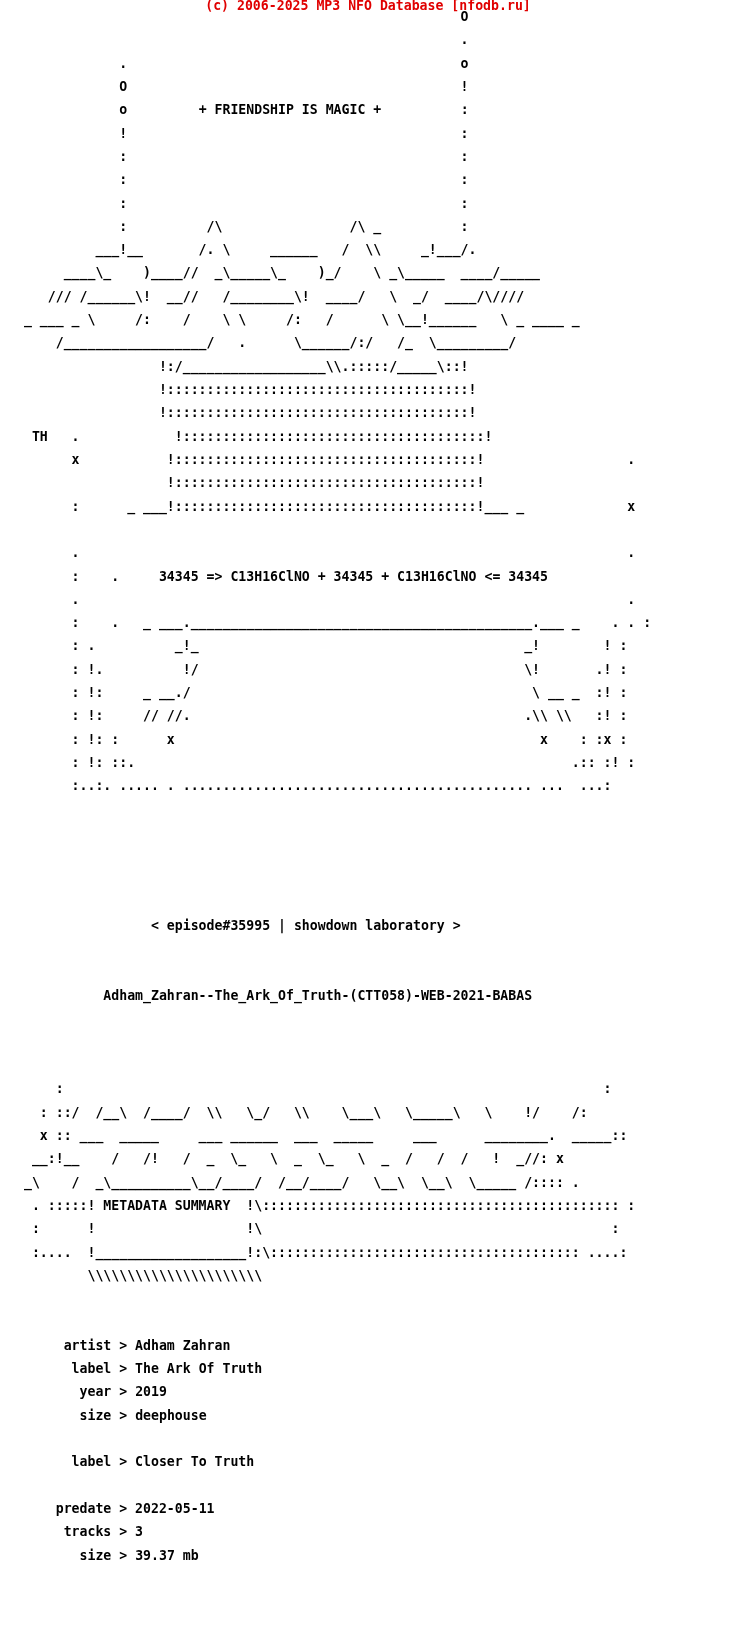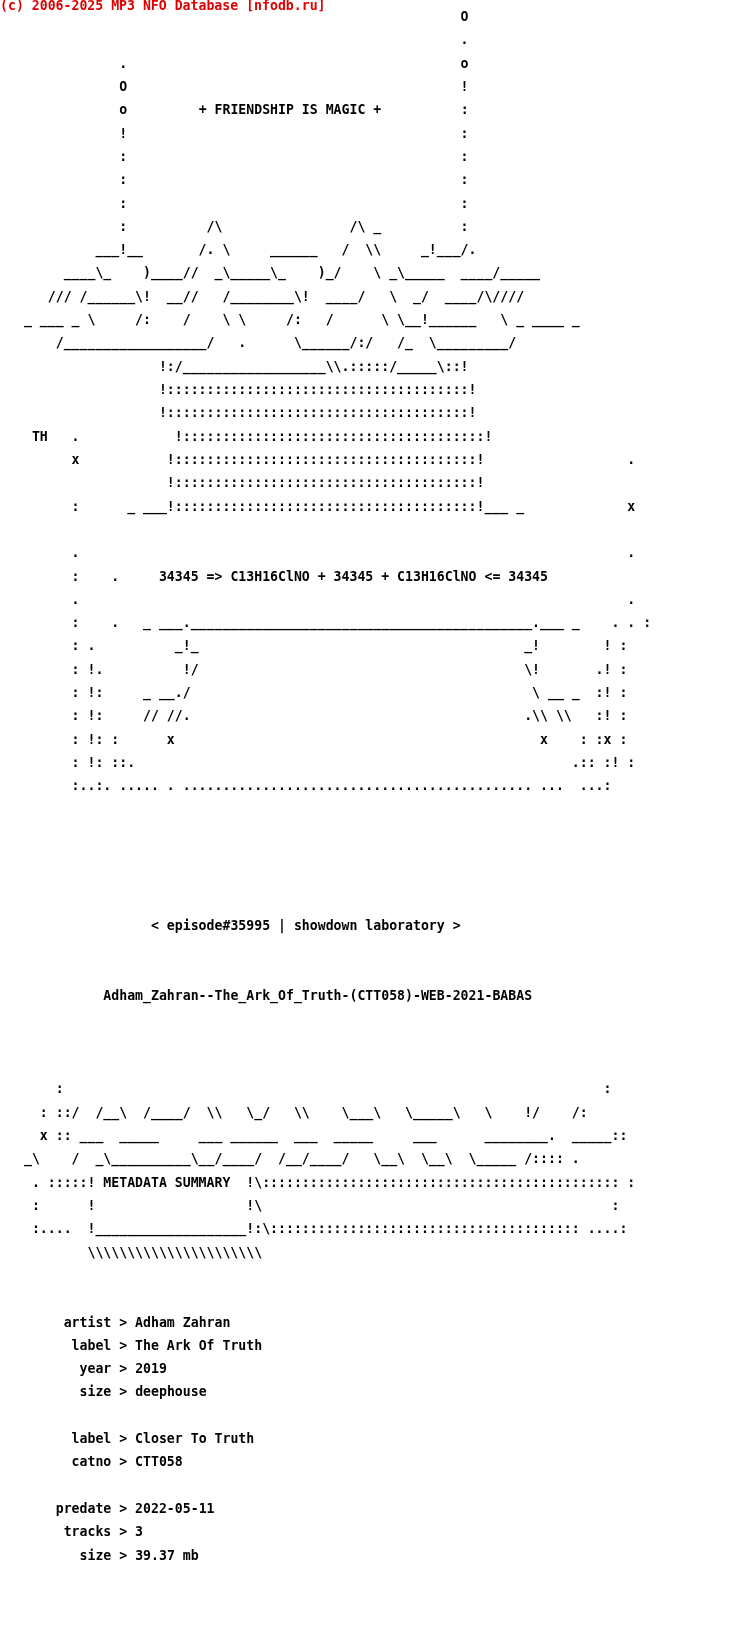--- a/index.html
+++ b/index.html
@@ -1,18 +1,18 @@
 <!DOCTYPE html>
 <html><head>
 <meta charset="utf-8">
 <style>
   html, body { margin: 0; padding: 0; background: #ffffff; }
   body { width: 736px; height: 1632px; overflow: hidden; position: relative; }
   .nfo-header {
-    position: absolute; top: -1px; left: 0; width: 736px; text-align: left;
+    position: absolute; top: -1px; left: 0; width: 736px; text-align: center;
     font-family: "DejaVu Sans Mono", "Liberation Mono", monospace;
     font-size: 13.2px; line-height: 13px; font-weight: bold; color: #e00000;
     white-space: pre; margin: 0;
   }
   .nfo-body {
     position: absolute; top: 11px; left: 16px; margin: 0; padding: 0;
     font-family: "DejaVu Sans Mono", "Liberation Mono", monospace;
     font-size: 13.2px; line-height: 11.66px; color: #000000; font-weight: bold;
     white-space: pre; letter-spacing: -0.0px;
   }
@@ -65,34 +65,34 @@
 <span class="nfo-line">                 <span>&lt; episode#35995 | showdown laboratory &gt;</span></span>
 <span class="nfo-line"> </span>
 <span class="nfo-line"> </span>
 <span class="nfo-line">           <span>Adham_Zahran--The_Ark_Of_Truth-(CTT058)-WEB-2021-BABAS</span></span>
 <span class="nfo-line"> </span>
 <span class="nfo-line"> </span>
 <span class="nfo-line"> </span>
 <span class="nfo-line">     :                                                                    :</span>
 <span class="nfo-line">   : ::/  /__\  /____/  \\   \_/   \\    \___\   \_____\   \    !/    /:</span>
 <span class="nfo-line">   x :: ___  _____     ___ ______  ___  _____     ___      ________.  _____::</span>
+<span class="nfo-line">  __:!__    /   /!   /  _  \_   \  _  \_   \  _  /   /  /   !  _//: x</span>
 <span class="nfo-line"> _\    /  _\__________\__/____/  /__/____/   \__\  \__\  \_____ /:::: .</span>
 <span class="nfo-line">  . :::::! <span>METADATA SUMMARY</span>  !\::::::::::::::::::::::::::::::::::::::::::::: :</span>
 <span class="nfo-line">  :      !                   !\                                            :</span>
 <span class="nfo-line">  :....  !___________________!:\::::::::::::::::::::::::::::::::::::::: ....:</span>
 <span class="nfo-line">         \\\\\\\\\\\\\\\\\\\\\\</span>
 <span class="nfo-line"> </span>
 <span class="nfo-line"> </span>
 <span class="nfo-line">      <span>artist</span> &gt; <span>Adham Zahran</span></span>
 <span class="nfo-line">       <span>label</span> &gt; <span>The Ark Of Truth</span></span>
 <span class="nfo-line">        <span>year</span> &gt; <span>2019</span></span>
 <span class="nfo-line">        <span>size</span> &gt; <span>deephouse</span></span>
 <span class="nfo-line"> </span>
 <span class="nfo-line">       <span>label</span> &gt; <span>Closer To Truth</span></span>
-<span class="nfo-line">       <span>catno</span> &gt; <span>CTT058</span></span>
 <span class="nfo-line"> </span>
 <span class="nfo-line">     <span>predate</span> &gt; <span>2022-05-11</span></span>
 <span class="nfo-line">      <span>tracks</span> &gt; <span>3</span></span>
 <span class="nfo-line">        <span>size</span> &gt; <span>39.37 mb</span></span>
 
 
 
 
 
 

